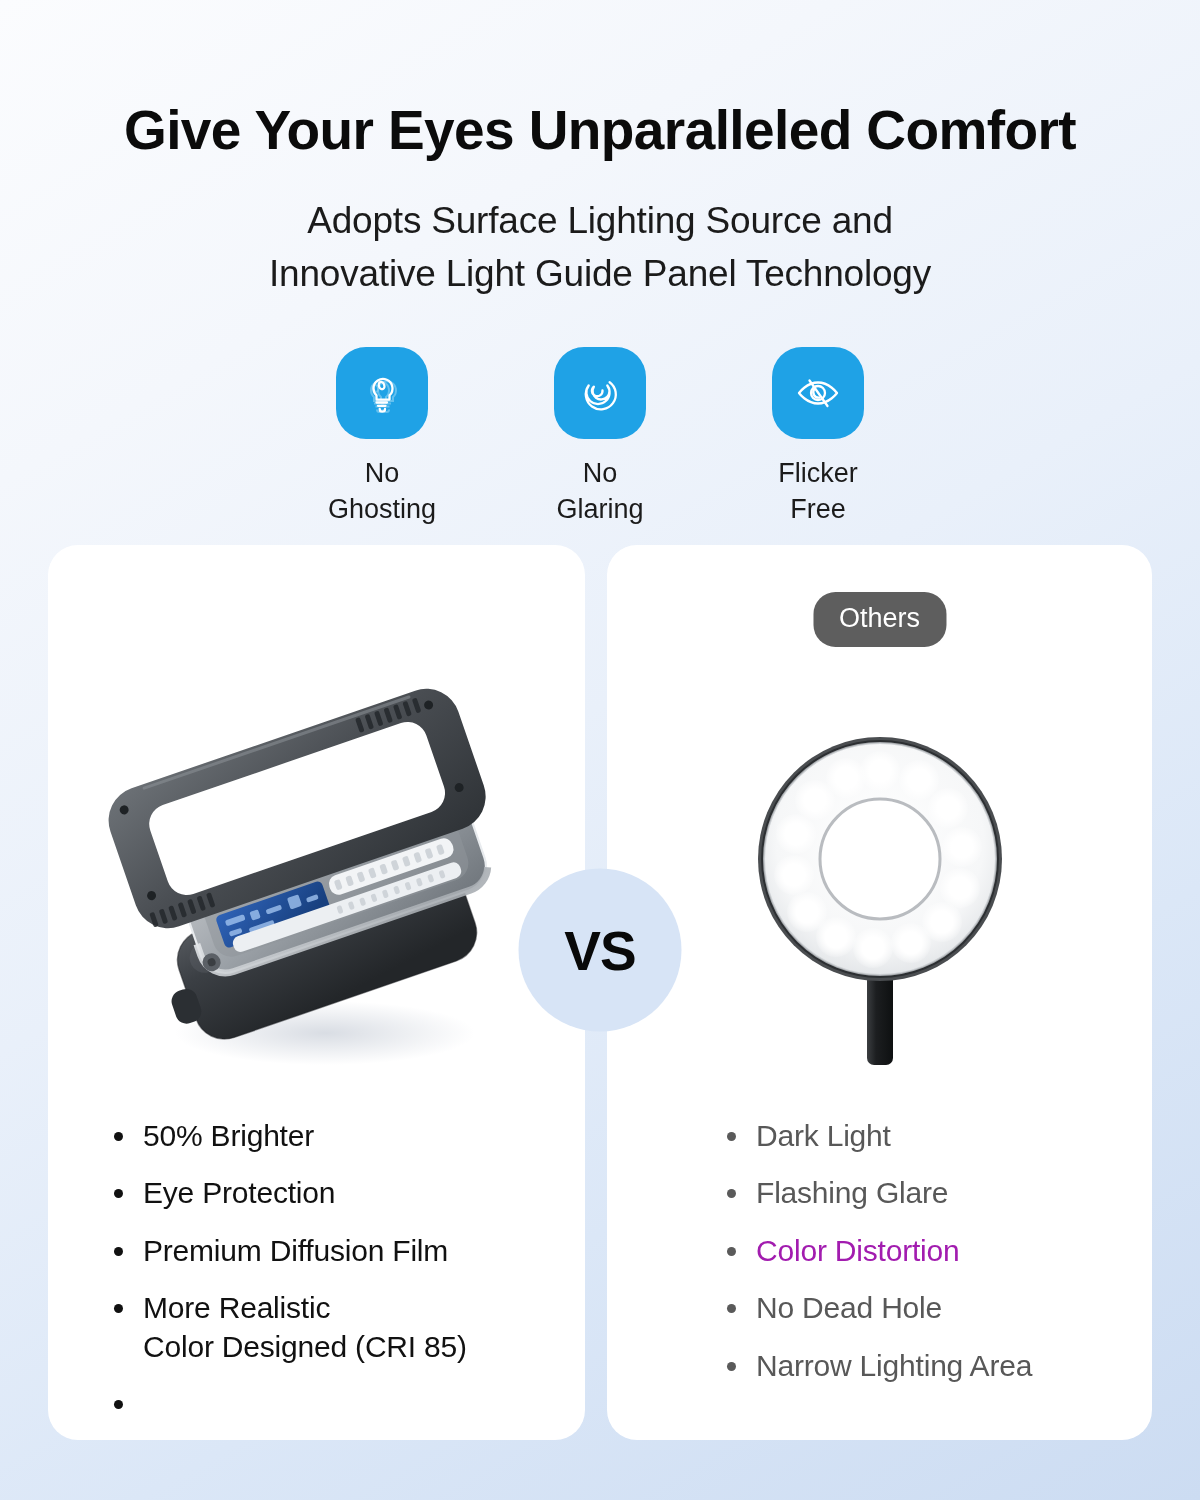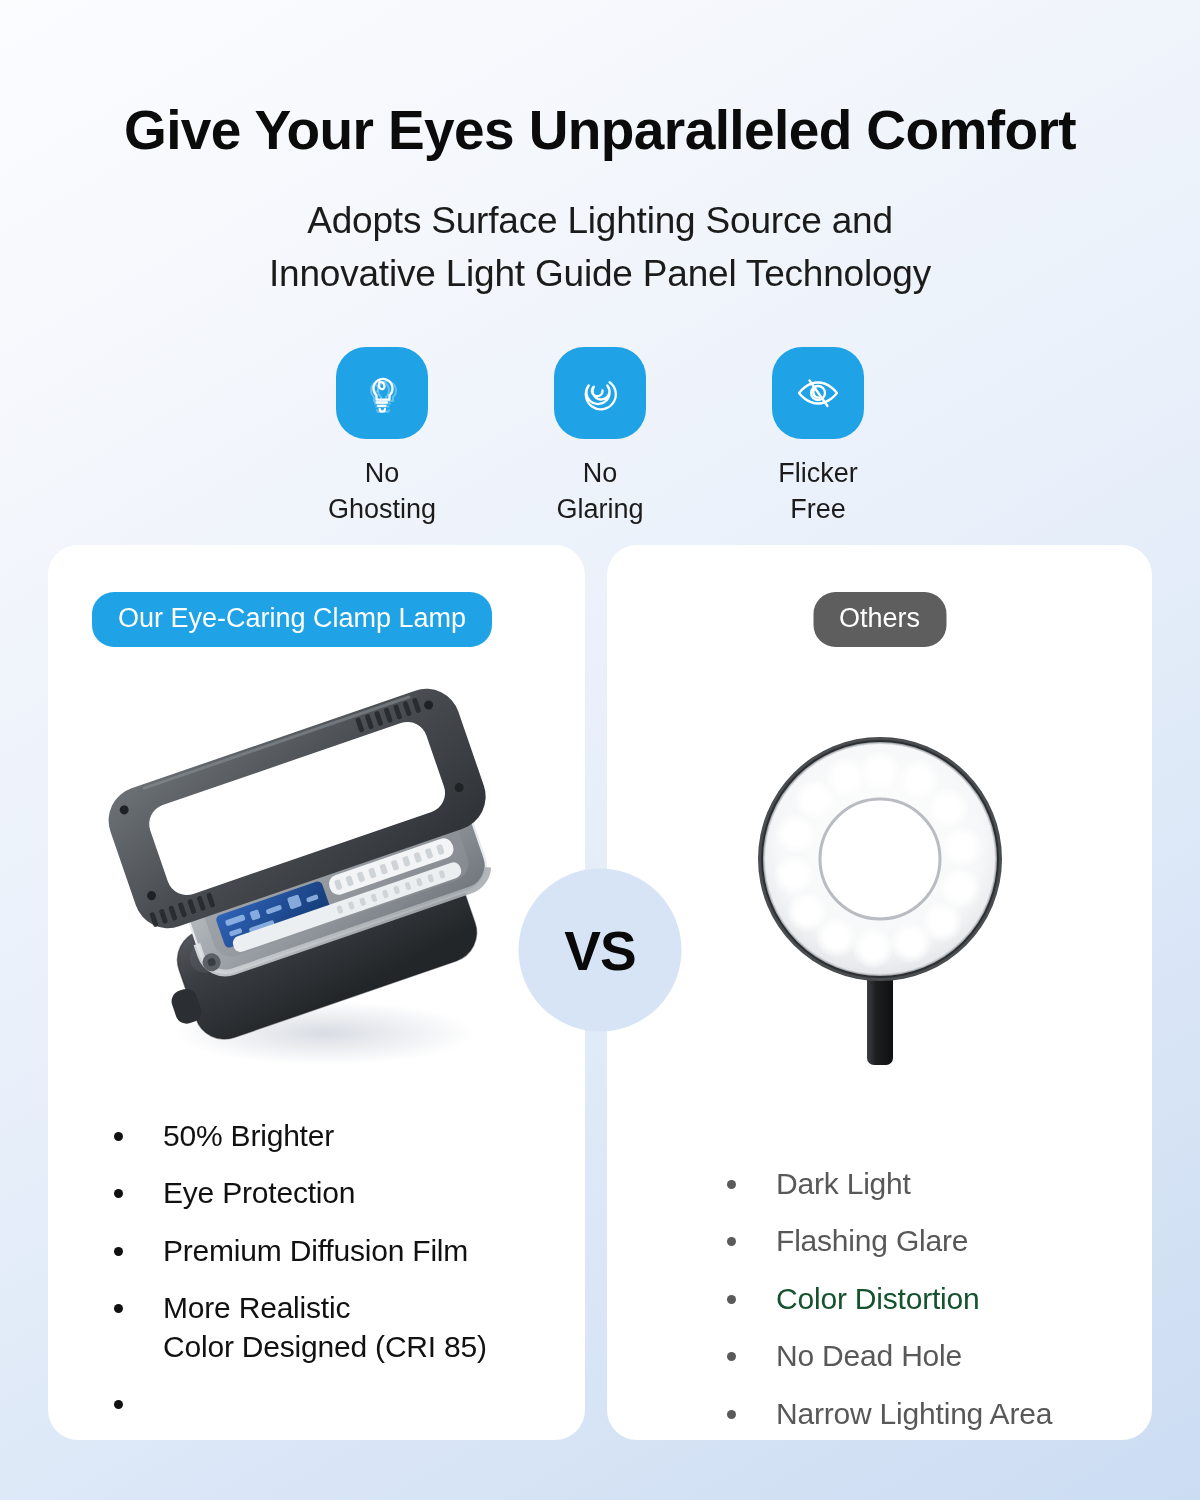--- a/index.html
+++ b/index.html
@@ -134,21 +134,20 @@
   .bullets {
     position: absolute;
     list-style: none;
   }
   .bullets-left  { left: 66px;  top: 572px; }
 
   .bullet {
     display: flex;
     align-items: flex-start;
     margin-bottom: 19px;
-    gap: 20px;
   }
   .bullet-dot {
     flex: none;
     width: 9px; height: 9px;
     border-radius: 50%;
     margin-top: 15px;
     margin-right: 20px;
   }
   .bullet-text {
     font-size: 30px;
@@ -240,21 +239,20 @@
     </div>
     <div class="feature-label">Flicker
 Free</div>
   </div>
 
 </div>
 
 <div class="cards">
 
   <div class="card card-left">
-    <div class="badge badge-ours">Our Eye-Caring Clamp Lamp</div>
 
     <div class="lamp-stage">
       <svg class="lamp-svg" width="460" height="430" viewBox="0 0 460 430" fill="none">
         <defs>
           <linearGradient id="bezelG" x1="0" y1="0" x2="1" y2="1">
             <stop offset="0" stop-color="#6e7378"></stop>
             <stop offset="0.45" stop-color="#4a4e53"></stop>
             <stop offset="1" stop-color="#2e3236"></stop>
           </linearGradient>
           <linearGradient id="bodyTop" x1="0" y1="0" x2="1" y2="1">
@@ -473,32 +471,32 @@
           <circle cx="64" cy="168" r="20"></circle>
           <circle cx="66" cy="127" r="20"></circle>
           <circle cx="85" cy="93" r="20"></circle>
           <circle cx="116" cy="71" r="20"></circle>
         </g>
 
         <circle cx="150" cy="152" r="116" fill="none" stroke="#c6c9cd" stroke-width="2" opacity="0.8"></circle>
       </svg>
     </div>
 
-    <ul class="bullets" style="left:120px; top:572px;margin-top:48px;">
+    <ul class="bullets" style="left:120px; top:572px;">
       <li class="bullet">
         <span class="bullet-dot" style="background:#5a5a5a"></span>
         <span class="bullet-text" style="color:#585858">Dark Light</span>
       </li>
       <li class="bullet">
         <span class="bullet-dot" style="background:#5a5a5a"></span>
         <span class="bullet-text" style="color:#585858">Flashing Glare</span>
       </li>
       <li class="bullet">
         <span class="bullet-dot" style="background:#5a5a5a"></span>
-        <span class="bullet-text" style="color:#14532d">Color Distortion</span>
+        <span class="bullet-text" style="color:#a21caf">Color Distortion</span>
       </li>
       <li class="bullet">
         <span class="bullet-dot" style="background:#5a5a5a"></span>
         <span class="bullet-text" style="color:#585858">No Dead Hole</span>
       </li>
       <li class="bullet">
         <span class="bullet-dot" style="background:#5a5a5a"></span>
         <span class="bullet-text" style="color:#585858">Narrow Lighting Area</span>
       </li>
     </ul>

